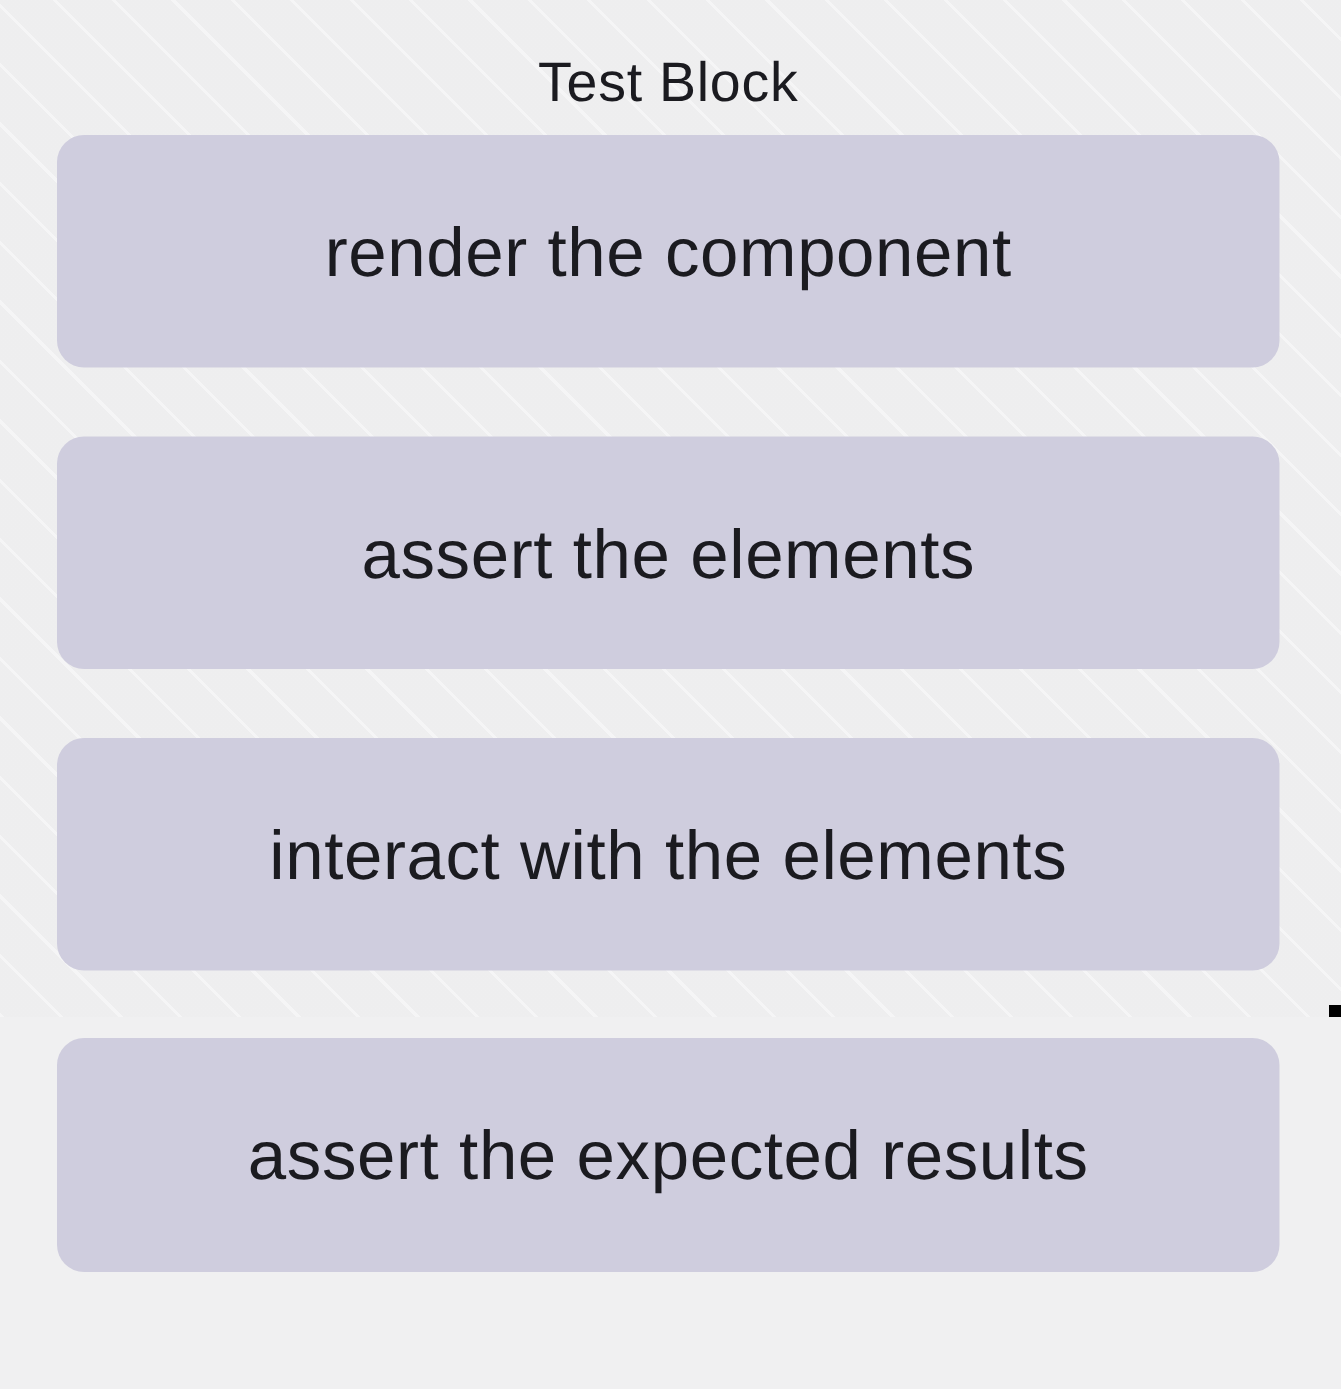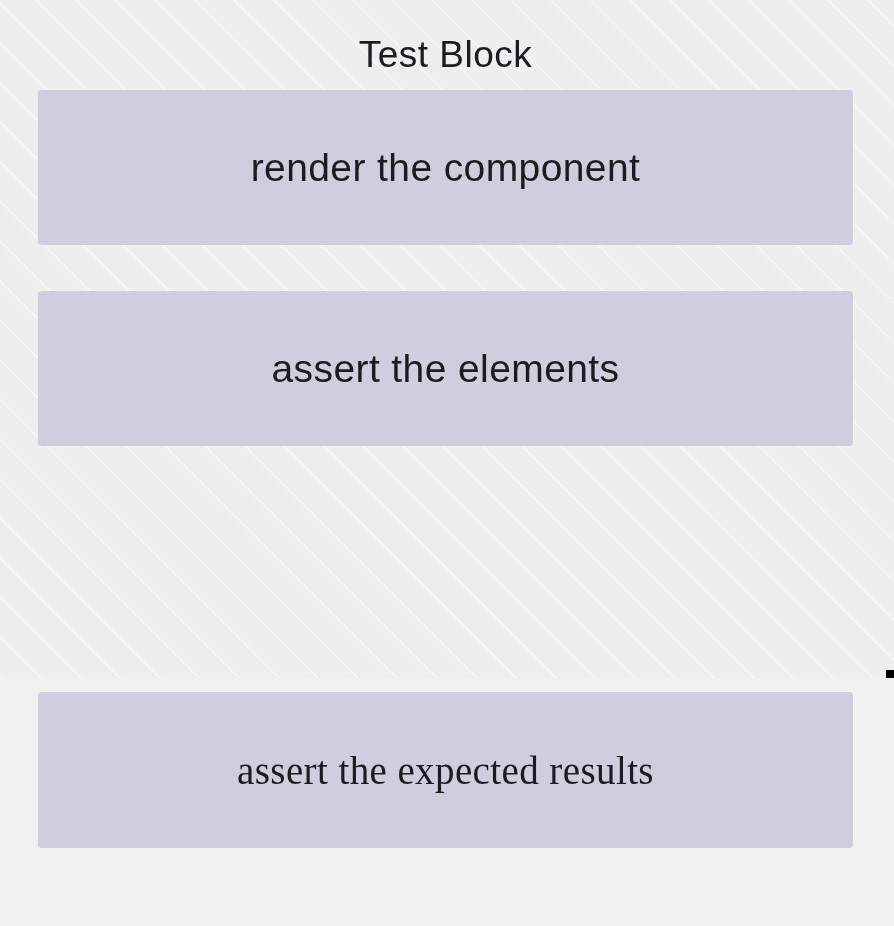--- a/index.html
+++ b/index.html
@@ -30,33 +30,33 @@
     font-size:37px;
     font-weight:500;
     letter-spacing:0.5px;
     line-height:50px;
     color:var(--text);
   }
   .step{
     position:absolute;
     left:38px;width:815px;height:155px;
     background:var(--box);
-    border-radius:4px;
+    border-radius:18px;
     display:flex;
     align-items:center;
     justify-content:center;
-    font-size:39px;
+    font-size:46px;
     font-weight:500;
     letter-spacing:0.4px;
     color:var(--text);
   }
   .step-1{top:90px;}
   .step-2{top:291px;}
   .step-3{top:492px;}
-  .step-4{top:692px;height:156px;font-family:Liberation Serif, serif;}
+  .step-4{top:692px;height:156px;}
   .corner-mark{
     position:absolute;
     right:0;bottom:0;
     width:8px;height:8px;
     background:#000;
   }
 </style>
 </head>
 <body>
 
@@ -65,20 +65,23 @@
   <div class="title">Test Block</div>
 
   <div class="step step-1">
     <span>render the component</span>
   </div>
 
   <div class="step step-2">
     <span>assert the elements</span>
   </div>
 
+  <div class="step step-3">
+    <span>interact with the elements</span>
+  </div>
 
   <div class="step step-4">
     <span>assert the expected results</span>
   </div>
 
   <div class="corner-mark"></div>
 
 </div>
 
 </body></html>

